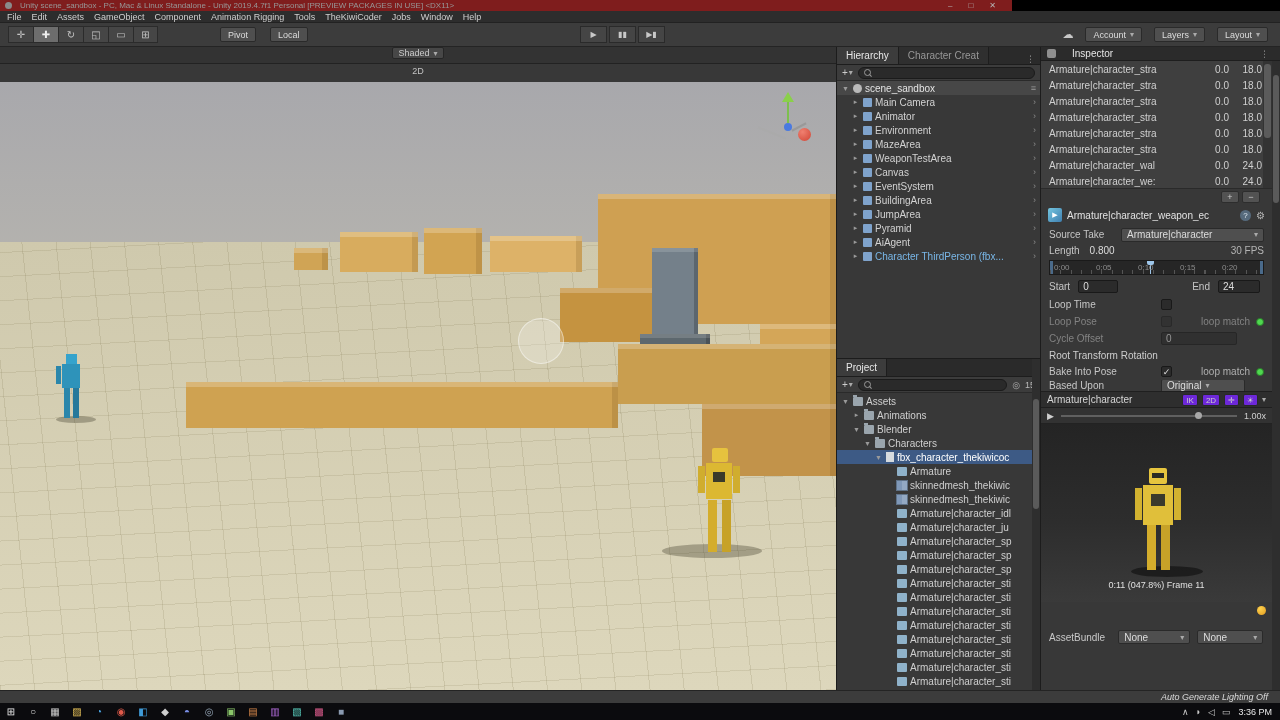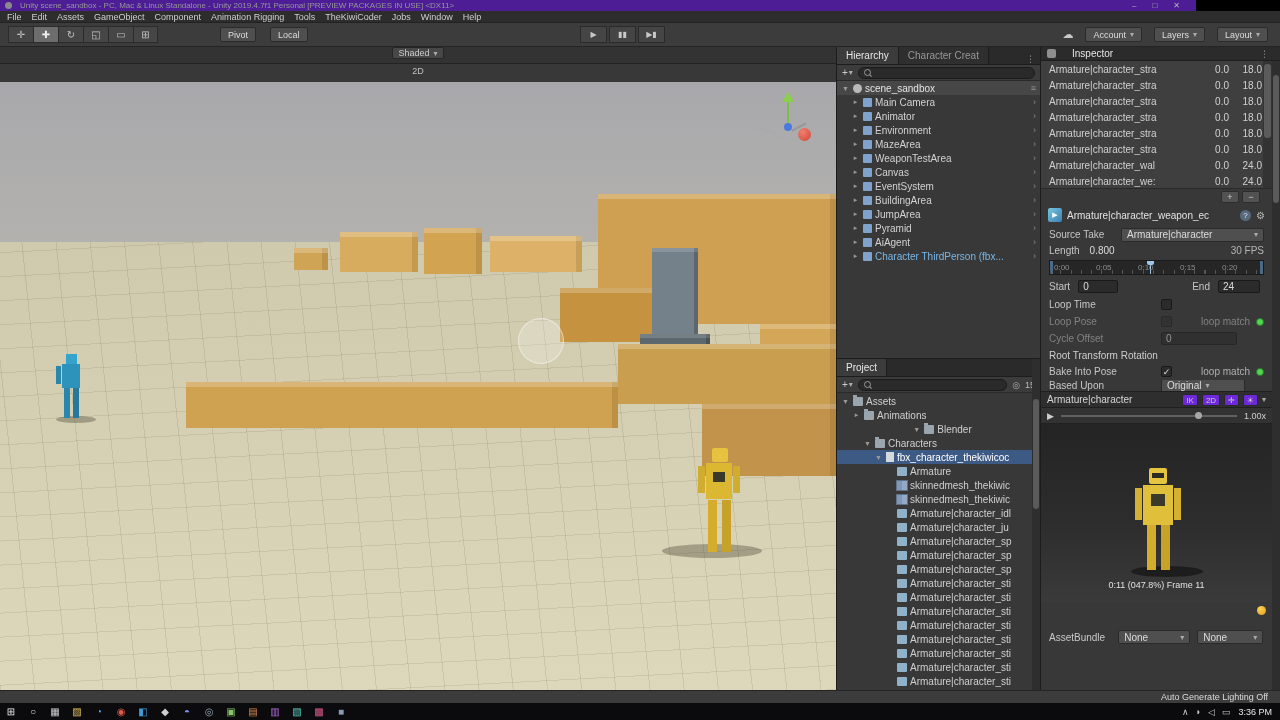--- a/index.html
+++ b/index.html
@@ -1,20 +1,20 @@
 <!DOCTYPE html>
 <html><head>
 <meta charset="utf-8">
 <style>
   *{margin:0;padding:0;box-sizing:border-box;}
   html,body{width:1280px;height:720px;overflow:hidden;}
   body{background:#000;font-family:"Liberation Sans",sans-serif;font-size:11px;color:#c8c8c8;position:relative;}
 
   
-  .titlebar{position:absolute;left:0;top:0;width:1196px;height:11px;background:#4c1d95;display:flex;align-items:center;font-size:8px;color:#979797;}
+  .titlebar{position:absolute;left:0;top:0;width:1012px;height:11px;background:#7f1d1d;display:flex;align-items:center;font-size:8px;color:#979797;}
   .u-logo{width:7px;height:7px;margin-left:5px;background:#8a8a8a;border-radius:50%;flex:none;}
   .tb-title{margin-left:8px;white-space:nowrap;overflow:hidden;}
   .win-controls{margin-left:auto;display:flex;gap:16px;margin-right:16px;color:#b5b5b5;font-size:8px;}
 
   
   .menubar{position:absolute;left:0;top:11px;width:1280px;height:12px;background:#2d2d2d;display:flex;align-items:center;font-size:9px;color:#cfcfcf;padding-left:2px;border-bottom:1px solid #222;}
   .menu-item{padding:0 5px;white-space:nowrap;}
 
   
   .maintoolbar{position:absolute;left:0;top:23px;width:1280px;height:24px;background:#3c3c3c;border-bottom:1px solid #242424;}
@@ -135,21 +135,21 @@
   .slider-thumb{position:absolute;left:76%;top:-3px;width:7px;height:7px;background:#a8a8a8;border-radius:50%;}
   .preview{position:relative;height:178px;background:linear-gradient(#242424,#2d2d2d 55%,#3a3a3a);overflow:hidden;}
   .pv-status{position:absolute;left:0;right:0;top:156px;text-align:center;font-size:9px;color:#e0e0e0;}
   .pv-underrow{height:16px;display:flex;align-items:center;justify-content:flex-end;padding:0 6px;}
   .orange-dot{width:9px;height:9px;border-radius:50%;background:radial-gradient(circle at 35% 30%,#ffd34e,#e09a20);}
   .ab-row{height:18px;display:flex;align-items:center;gap:7px;padding:0 8px;font-size:10px;color:#c8c8c8;margin-top:10px;}
   .ins-scrollstrip{position:absolute;right:0;top:14px;bottom:0;width:8px;background:#2e2e2e;}
   .ins-thumb{position:absolute;left:1px;top:14px;width:6px;height:128px;background:#5a5a5a;border-radius:3px;}
 
   
-  .statusbar{position:absolute;left:0;top:690px;width:1280px;height:13px;background:#3c3c3c;border-top:1px solid #242424;display:flex;align-items:center;}
+  .statusbar{position:absolute;left:0;top:690px;width:1280px;height:13px;background:#3c3c3c;border-top:1px solid #242424;display:flex;align-items:center;font-style:italic;}
   .autogen{margin-left:auto;margin-right:12px;font-size:9px;color:#dadada;}
   .taskbar{position:absolute;left:0;top:703px;width:1280px;height:17px;background:#0b0b0e;display:flex;align-items:center;}
   .tb-ico{width:22px;text-align:center;font-size:10px;flex:none;}
   .tray{margin-left:auto;display:flex;align-items:center;gap:8px;margin-right:8px;font-size:9px;color:#c8c8c8;}
   .clock{font-size:9px;color:#e8e8e8;}
 </style>
 </head>
 <body>
 
 <div class="titlebar">
@@ -403,21 +403,21 @@
       <div class="prow" style="padding-left: 4px;">
         <span class="tw">▼</span>
         <span class="ico folder"></span>
         <span class="plabel">Assets</span>
       </div>
       <div class="prow" style="padding-left: 15px;">
         <span class="tw">▸</span>
         <span class="ico folder"></span>
         <span class="plabel">Animations</span>
       </div>
-      <div class="prow" style="padding-left: 15px; justify-content: center;">
+      <div class="prow" style="padding-left: 15px;">
         <span class="tw">▼</span>
         <span class="ico folder"></span>
         <span class="plabel">Blender</span>
       </div>
       <div class="prow" style="padding-left: 26px;">
         <span class="tw">▼</span>
         <span class="ico folder"></span>
         <span class="plabel">Characters</span>
       </div>
       <div class="prow selected" style="padding-left: 37px;">

